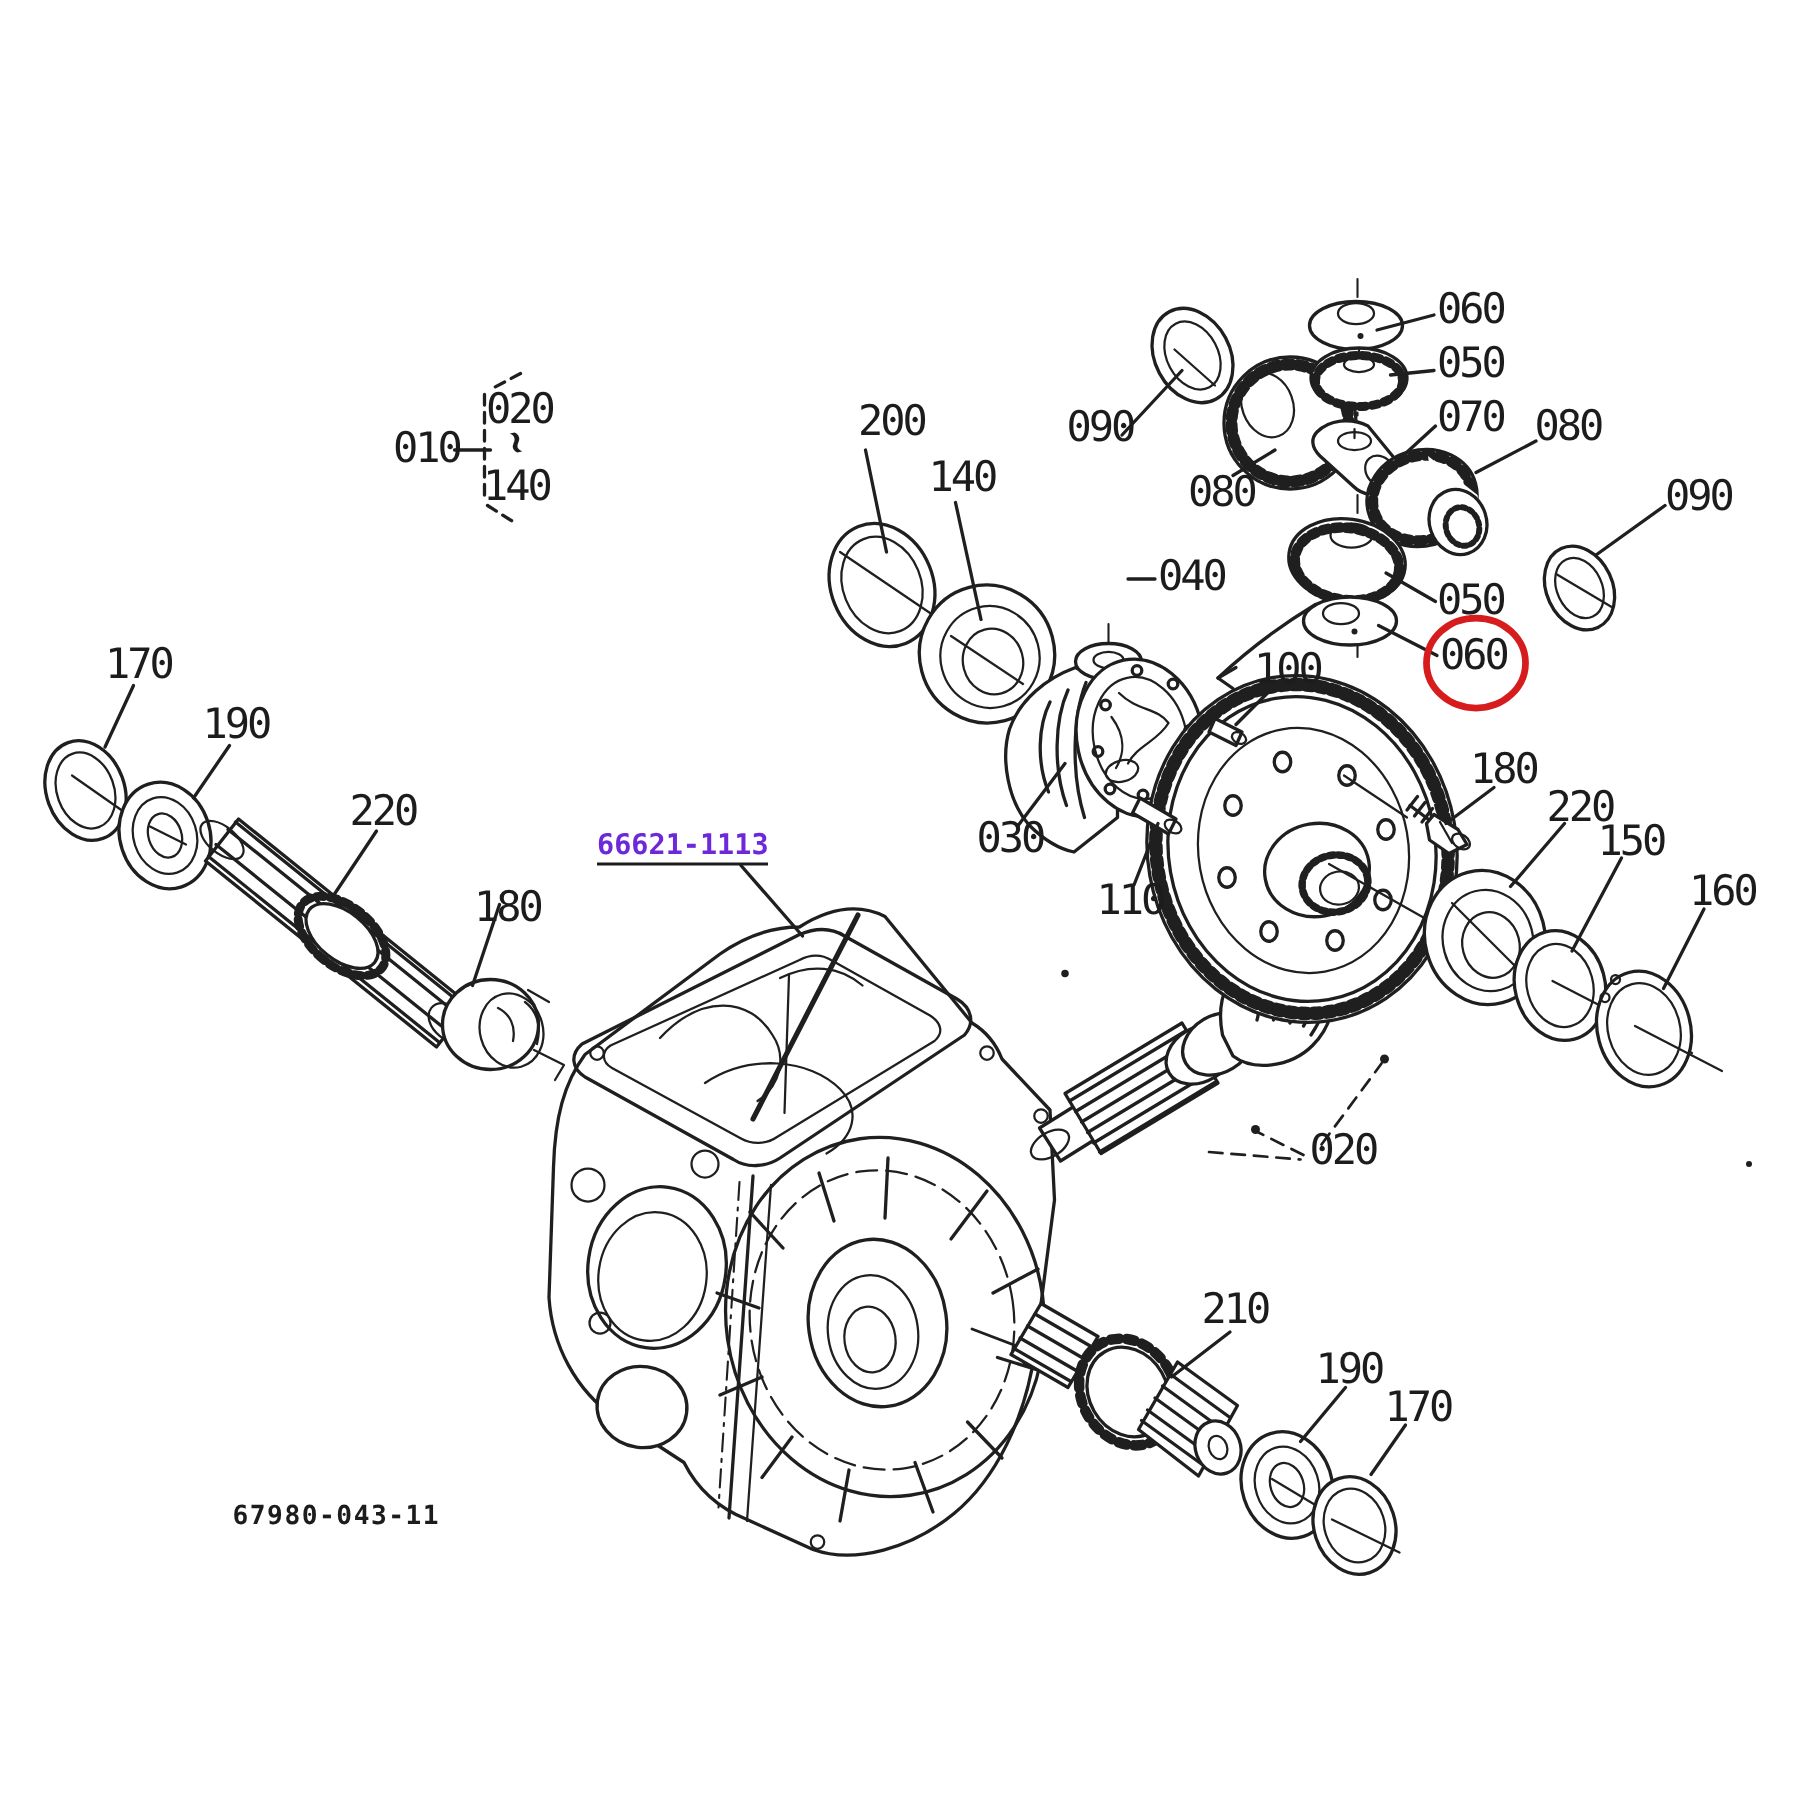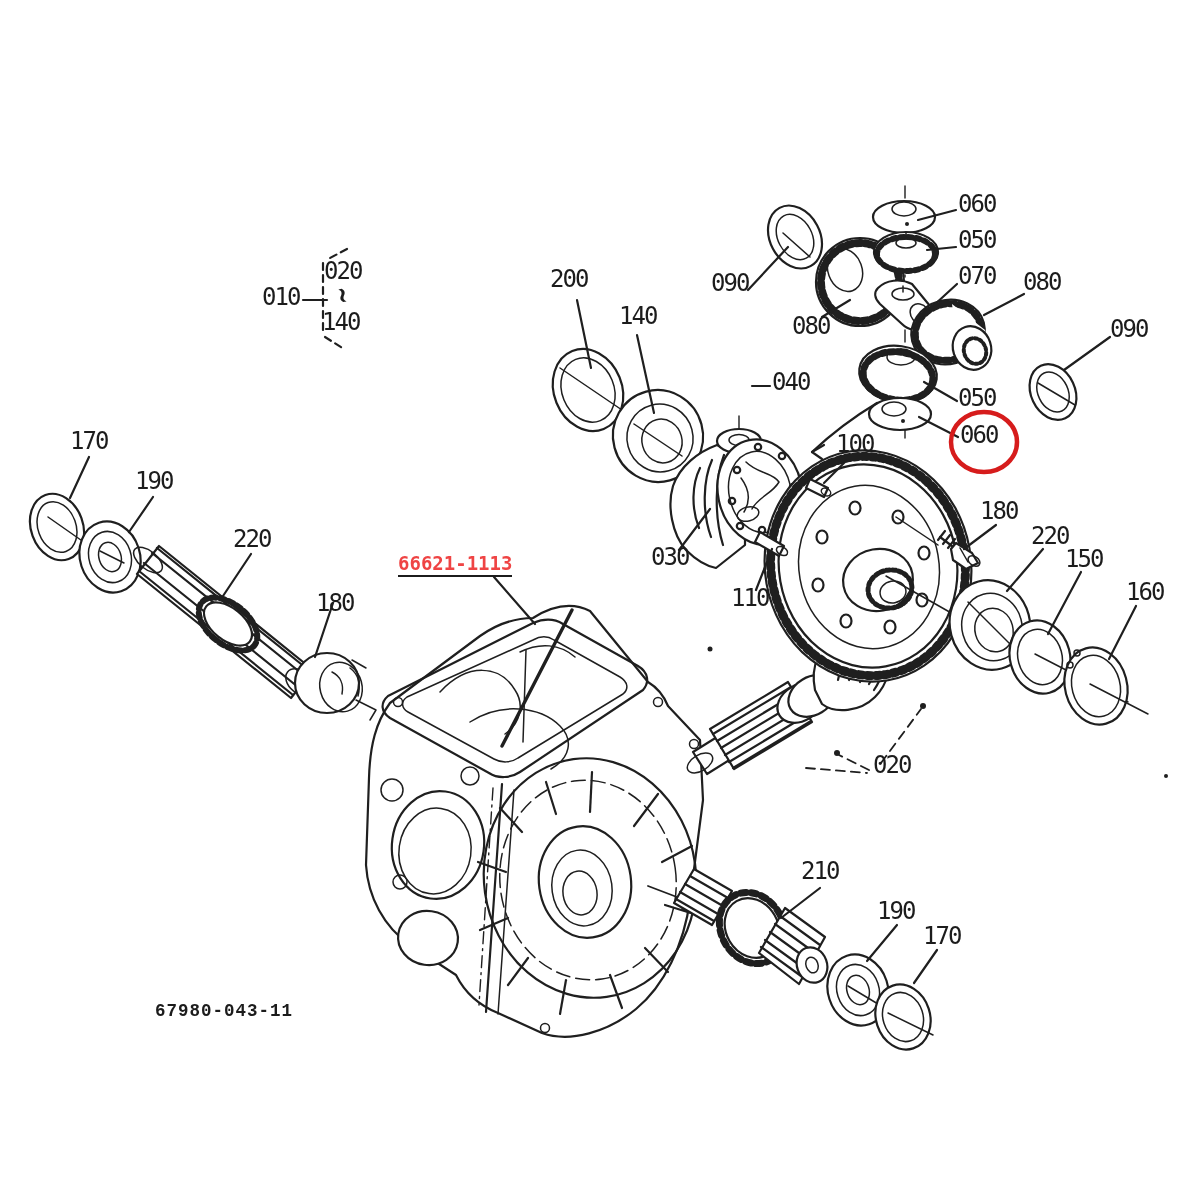--- a/index.html
+++ b/index.html
@@ -7,27 +7,27 @@
          font-family:"DejaVu Sans Mono", monospace;}
   #art{position:absolute;left:0;top:0;}
   svg *{stroke:#1f1f1f;fill:none;stroke-width:2.2;stroke-linecap:round;stroke-linejoin:round;}
   svg .wf{fill:#ffffff;}
   svg .bk{fill:#1f1f1f;stroke:none;}
   svg .ld{stroke-width:1.8;}
   svg .dl{stroke-width:1.8;stroke-dasharray:9 6;}
   svg .cl{stroke-width:1.4;stroke-dasharray:12 5 2 5;}
   svg .thin{stroke-width:1.5;}
   svg .red{stroke:#d61c1c;stroke-width:4.5;}
-  .lbl{position:absolute;font-size:24px;line-height:1;letter-spacing:-2px;color:#1c1c1c;
+  .lbl{position:absolute;font-size:28px;line-height:1;letter-spacing:-2px;color:#1c1c1c;
        white-space:nowrap;user-select:none;}
   .sq{transform:rotate(78deg) scaleY(1.5);font-size:26px;letter-spacing:0;}
-  .ref{position:absolute;font-size:19px;font-weight:bold;letter-spacing:0px;color:#ef4444;
+  .ref{position:absolute;font-size:19px;font-weight:bold;letter-spacing:0px;color:#6d28d9;
        border-bottom:2.5px solid #1c1c1c;padding-bottom:1px;white-space:nowrap;}
   .code{position:absolute;font-size:17.5px;font-weight:bold;letter-spacing:1px;color:#1c1c1c;
-       white-space:nowrap;font-family:Liberation Mono, monospace;}
+       white-space:nowrap;}
 </style>
 </head>
 <body>
 
 <div id="stage">
 
 <svg id="art" width="1200" height="1200" viewBox="0 0 1200 1200">
 
   <g>
     <path class="wf" d="M 533,618 C 552,606 572,602 590,611 L 648,682 L 648,682
@@ -390,21 +390,21 @@
     <circle class="bk" cx="1166" cy="776" r="2"></circle>
   </g>
 
   <ellipse class="red" cx="984" cy="442" rx="33" ry="30"></ellipse>
 </svg>
 
   <div class="lbl" style="left:262px;top:285px">010</div>
   <div class="lbl" style="left:324px;top:259px">020</div>
   <div class="lbl sq" style="left:336px;top:282px">~</div>
   <div class="lbl" style="left:322px;top:310px">140</div>
-  <div class="lbl" style="left:550px;top:267px">200</div>
+  <div class="lbl" style="left:572px;top:267px">200</div>
   <div class="lbl" style="left:619px;top:304px">140</div>
   <div class="lbl" style="left:711px;top:271px">090</div>
   <div class="lbl" style="left:792px;top:314px">080</div>
   <div class="lbl" style="left:772px;top:370px">040</div>
   <div class="lbl" style="left:958px;top:192px">060</div>
   <div class="lbl" style="left:958px;top:228px">050</div>
   <div class="lbl" style="left:958px;top:264px">070</div>
   <div class="lbl" style="left:1023px;top:270px">080</div>
   <div class="lbl" style="left:1110px;top:317px">090</div>
   <div class="lbl" style="left:958px;top:386px">050</div>

